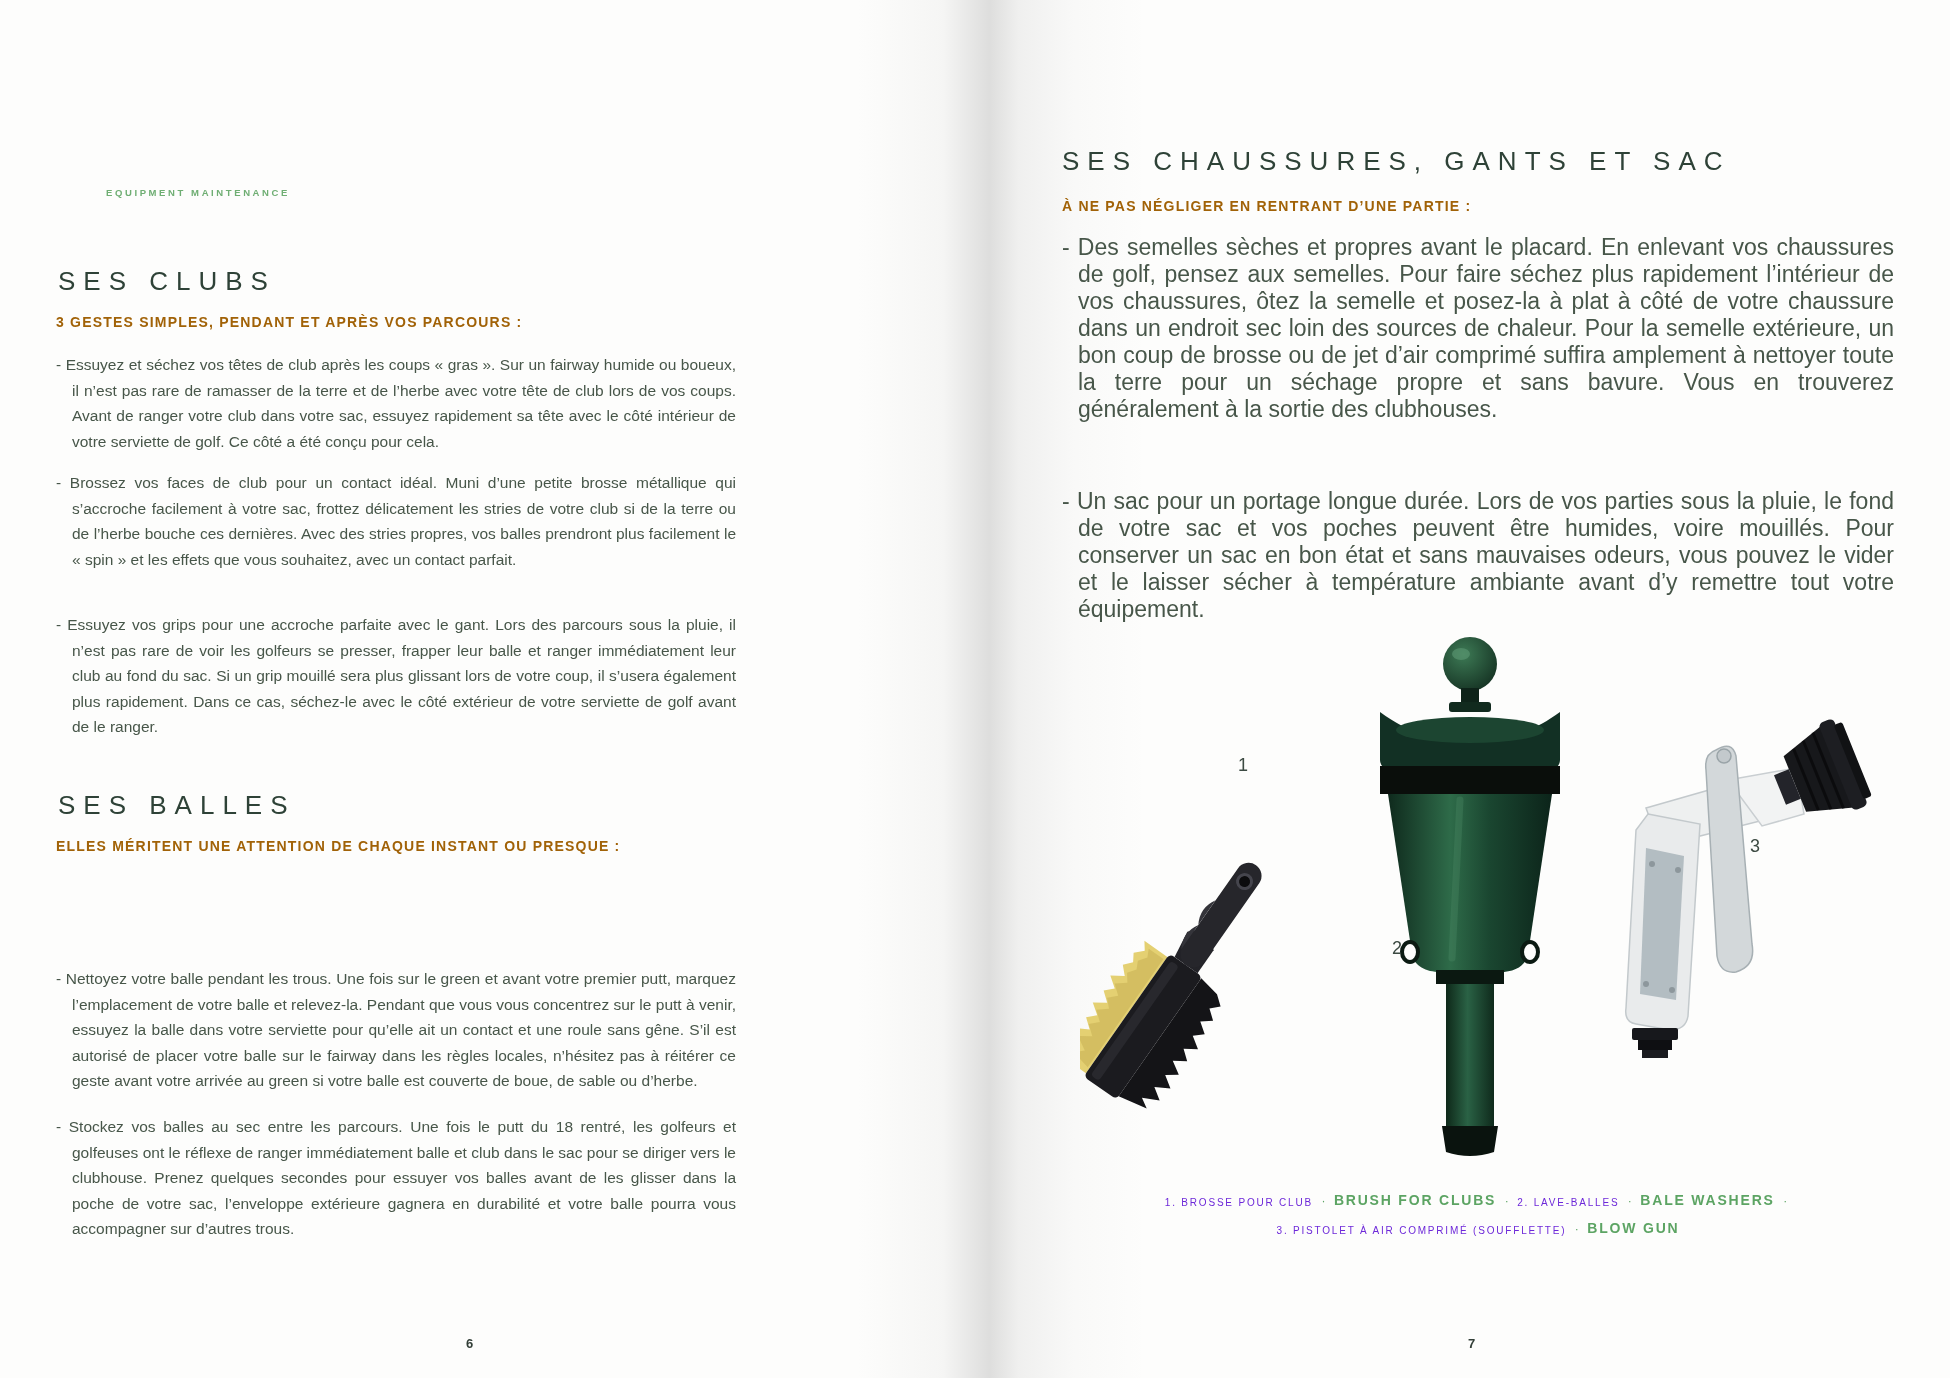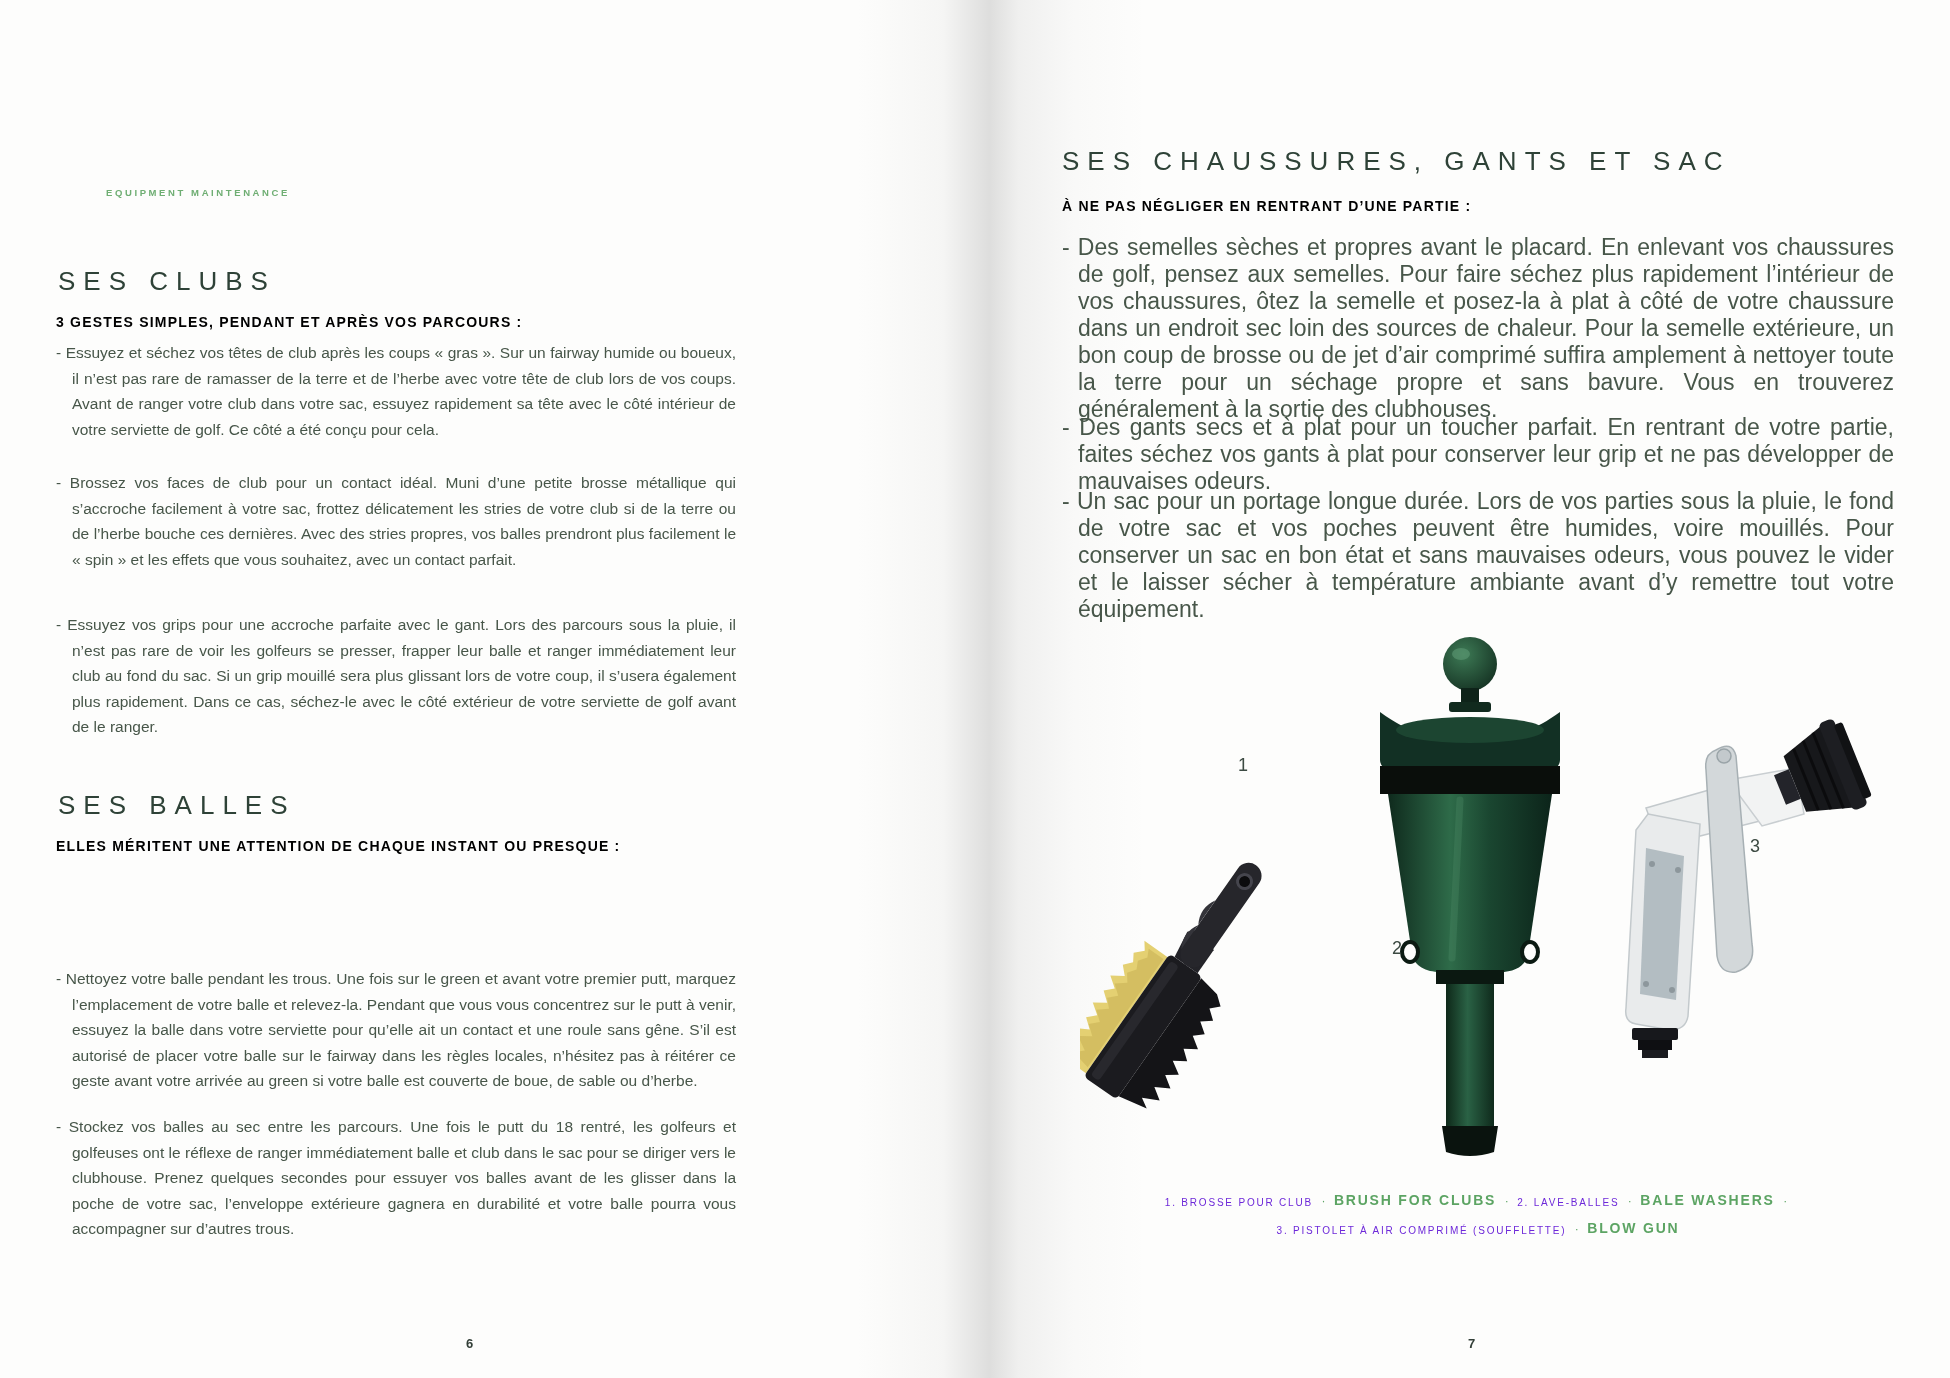--- a/index.html
+++ b/index.html
@@ -32,32 +32,32 @@
     letter-spacing:2px; color:#1d382b;
   }
   .lp-subtitle {
     left:59px; top:187px;
     font-size:9.5px; font-weight:700; letter-spacing:2.6px; color:#6fae73;padding-left:47px;
   }
   .sec-h {
     font-size:26px; font-weight:400; letter-spacing:8px; color:#2e4237;
   }
   .sec-sh {
-    font-size:14px; font-weight:700; letter-spacing:1.2px; color:#000000;
+    font-size:14px; font-weight:700; letter-spacing:1.2px; color:#a16207;
   }
   .body-l, .body-r {
     text-align:justify; color:#475649;
     padding-left:16px; text-indent:-16px;
   }
   .body-l { width:680px; font-size:15.5px; line-height:25.5px; }
   .body-r { width:832px; font-size:23px;  line-height:27px;  }
 
   .lp-h1  { left:58px; top:266px; }
   .lp-sh1 { left:56px; top:314px; }
-  .lp-b10 { left:56px; top:340px; }
+  .lp-b10 { left:56px; top:352px; }
   .lp-b11 { left:56px; top:470px; }
   .lp-b12 { left:56px; top:592px;margin-top:20px; }
   .lp-h2  { left:58px; top:790px; }
   .lp-sh2 { left:56px; top:838px; }
   .lp-b20 { left:56px; top:872px; }
   .lp-b21 { left:56px; top:966px; }
   .lp-b22 { left:56px; top:1114px; }
 
   .pagenum { font-size:13px; color:#333f38; font-weight:700; }
   .lp-num { left:466px; top:1336px; }
@@ -111,21 +111,20 @@
   <h2 class="abs sec-h lp-h2">SES BALLES</h2>
   <h3 class="abs sec-sh lp-sh2">ELLES MÉRITENT UNE ATTENTION DE CHAQUE INSTANT OU PRESQUE :</h3>
   <p class="abs body-l lp-b21">- Nettoyez votre balle pendant les trous. Une fois sur le green et avant votre premier putt, marquez l’emplacement de votre balle et relevez-la. Pendant que vous vous concentrez sur le putt à venir, essuyez la balle dans votre serviette pour qu’elle ait un contact et une roule sans gêne. S’il est autorisé de placer votre balle sur le fairway dans les règles locales, n’hésitez pas à réitérer ce geste avant votre arrivée au green si votre balle est couverte de boue, de sable ou d’herbe.</p>
   <p class="abs body-l lp-b22">- Stockez vos balles au sec entre les parcours. Une fois le putt du 18 rentré, les golfeurs et golfeuses ont le réflexe de ranger immédiatement balle et club dans le sac pour se diriger vers le clubhouse. Prenez quelques secondes pour essuyer vos balles avant de les glisser dans la poche de votre sac, l’enveloppe extérieure gagnera en durabilité et votre balle pourra vous accompagner sur d’autres trous.</p>
 
   <div class="abs pagenum lp-num">6</div>
 
   <h2 class="abs sec-h rp-h">SES CHAUSSURES, GANTS ET SAC</h2>
   <h3 class="abs sec-sh rp-sh">À NE PAS NÉGLIGER EN RENTRANT D’UNE PARTIE :</h3>
   <p class="abs body-r rp-b0">- Des semelles sèches et propres avant le placard. En enlevant vos chaussures de golf, pensez aux semelles. Pour faire séchez plus rapidement l’intérieur de vos chaussures, ôtez la semelle et posez-la à plat à côté de votre chaussure dans un endroit sec loin des sources de chaleur. Pour la semelle extérieure, un bon coup de brosse ou de jet d’air comprimé suffira amplement à nettoyer toute la terre pour un séchage propre et sans bavure. Vous en trouverez généralement à la sortie des clubhouses.</p>
-  <p class="abs body-r rp-b1">- Des gants secs et à plat pour un toucher parfait. En rentrant de votre partie, faites séchez vos gants à plat pour conserver leur grip et ne pas développer de mauvaises odeurs.</p>
   <p class="abs body-r rp-b2">- Un sac pour un portage longue durée. Lors de vos parties sous la pluie, le fond de votre sac et vos poches peuvent être humides, voire mouillés. Pour conserver un sac en bon état et sans mauvaises odeurs, vous pouvez le vider et le laisser sécher à température ambiante avant d’y remettre tout votre équipement.</p>
 
   <svg class="abs figure-svg" viewBox="0 0 800 575">
     <defs>
       <linearGradient id="gbody" x1="0" y1="0" x2="1" y2="0">
         <stop offset="0" stop-color="#0f2a1d"></stop>
         <stop offset="0.38" stop-color="#2e6b49"></stop>
         <stop offset="0.62" stop-color="#1a4630"></stop>
         <stop offset="1" stop-color="#0c241a"></stop>
       </linearGradient>

